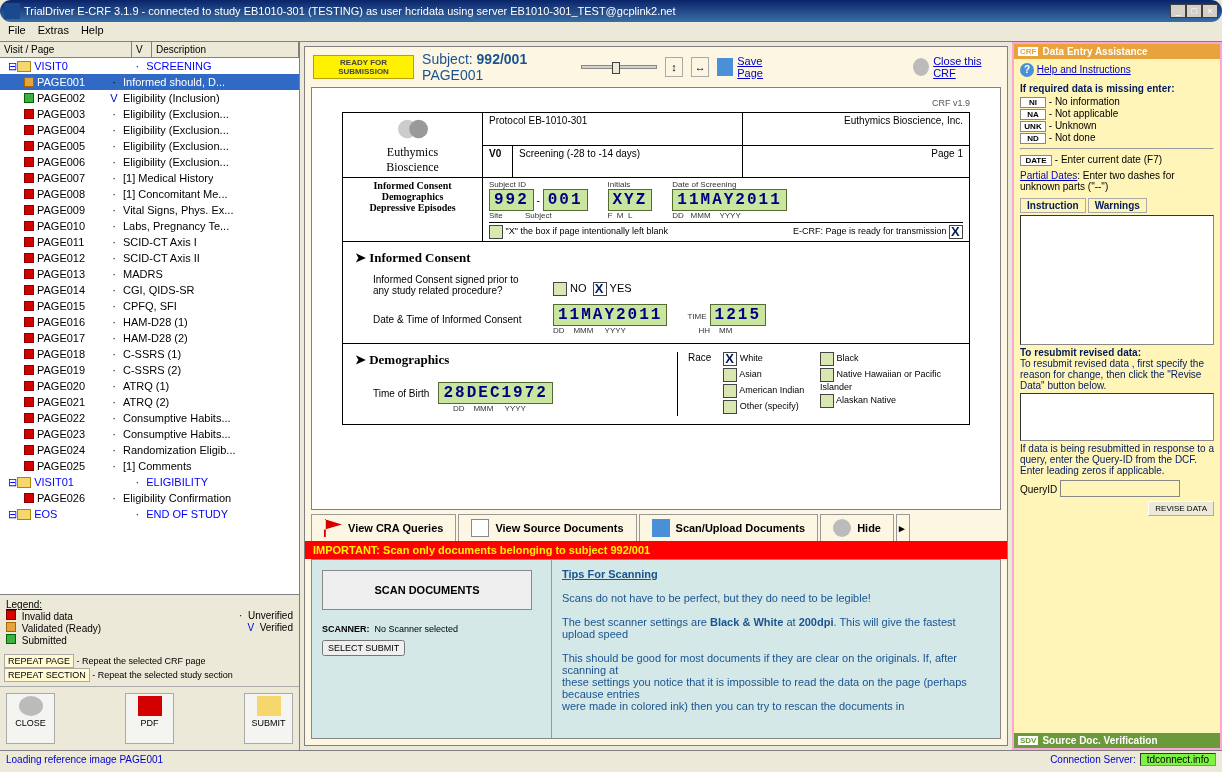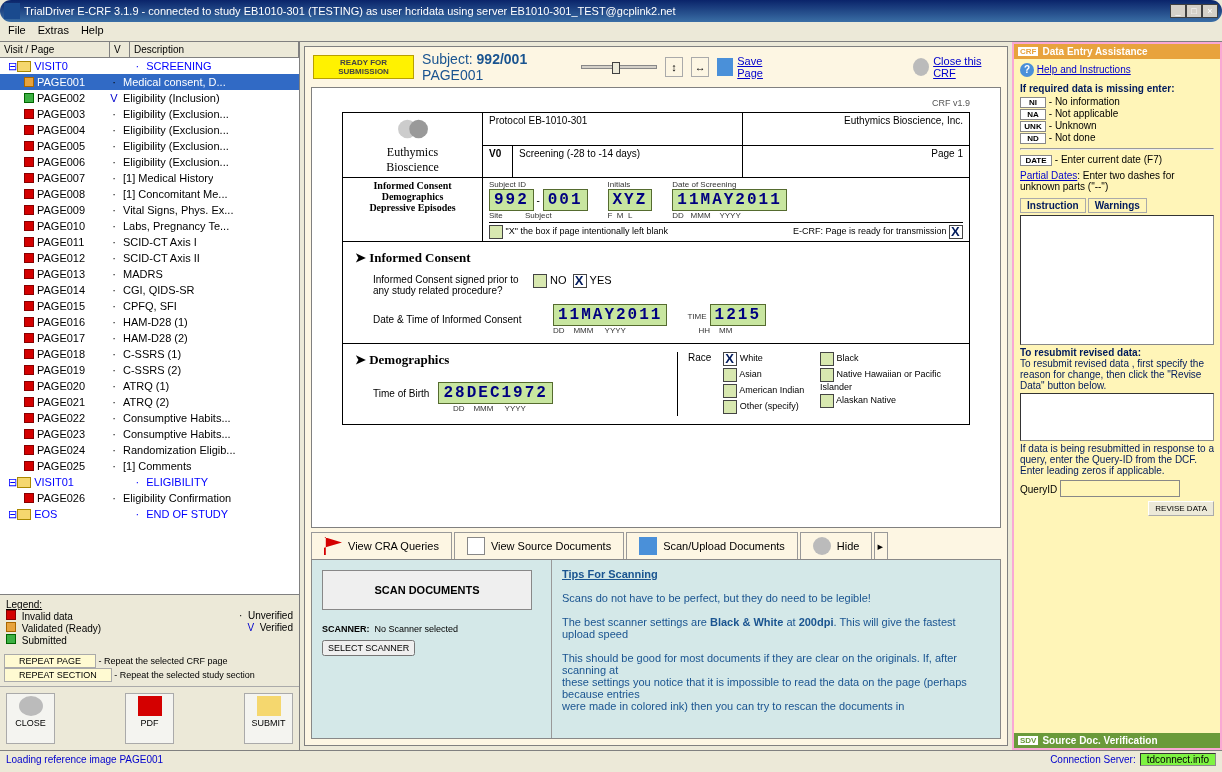--- a/index.html
+++ b/index.html
@@ -23,21 +23,21 @@
 .sq.green { background:#3cb043; border:1px solid #060;}
 .sq.orange { background:#e8a33d; border:1px solid #a60;}
 .folder { width:14px; height:11px; background:#f5d76e; border:1px solid #aa8800; margin-right:3px; display:inline-block;}
 .treerow .lbl { width:68px; display:inline-block;}
 .treerow .v { width:18px; display:inline-block; text-align:center;}
 .treerow.sel { background:#316ac5; color:#fff;}
 .treerow .desc { overflow:hidden; text-overflow:ellipsis; max-width:150px; display:inline-block;}
 .legend { border-top:1px solid #808080; padding:4px 6px; font-size:10px;}
 .legend-row { display:flex; justify-content:space-between;}
 .leftbuttons { padding:4px; font-size:9px;}
-.lbtn { background:#fffad2; border:1px solid #aaa; padding:1px 14px; display:inline-block;}
+.lbtn { background:#fffad2; border:1px solid #aaa; padding:1px 3px; display:inline-block;}
 .bottombig { display:flex; gap:70px; padding:6px; border-top:1px solid #aaa;}
 .bigbtn { width:60px; height:51px; background:#f4f4f0; border:1px solid #aaa; text-align:center; font-size:9px; padding-top:2px;}
 .bigbtn .bicon { width:24px; height:20px; margin:0 auto 2px; display:block;}
 .center { flex:1; display:flex; flex-direction:column; background:#fdf6e3; border:1px solid #808080; margin:4px;}
 .tophdr { display:flex; align-items:center; padding:4px 8px; background:#fdf6e3;}
 .readybadge { background:#fff200; border:1px solid #b8a000; font-size:8px; font-weight:bold; padding:2px 3px; color:#444; text-align:center; line-height:9px;}
 .subjtxt { margin-left:8px; color:#1a5490; font-size:14px;}
 .subjtxt b { font-weight:bold;}
 .toprt { margin-left:auto; display:flex; align-items:center; gap:8px;}
 .slider { width:85px; height:4px; background:#d4d0c8; border:1px solid #888; position:relative;}
@@ -53,21 +53,21 @@
 .circles { width:38px; height:28px; margin:0 auto;}
 .maintitle { font-family:Georgia,serif; font-weight:bold; font-size:14px; text-align:center; padding:6px;}
 .fld { background:#c8e6a0; border:1px solid #556b2f; font-family:'Courier New',monospace; font-size:16px; font-weight:bold; color:#000080; padding:1px 4px; display:inline-block; letter-spacing:2px;}
 .tinylbl { font-size:8px; color:#333;}
 .chk { width:14px; height:14px; border:1px solid #444; display:inline-block; vertical-align:middle; background:#d8e8b0;}
 .chk.x { background:#fff; position:relative;}
 .chk.x::after { content:"X"; position:absolute; font-weight:bold; color:#001a5c; left:1px; top:-2px; font-size:13px;}
 .section { border:1px solid #000; border-top:none; padding:8px 12px;}
 .sechead { font-family:Georgia,serif; font-weight:bold; font-size:13px;}
 .tabbar { display:flex; background:#fdf6e3; padding:0 6px; gap:2px; margin-top:4px;}
-.tab { background:#fdf6e3; border:1px solid #999; border-bottom:none; padding:4px 12px; font-weight:normal; font-size:11px; display:flex; align-items:center; gap:6px;}
+.tab { background:#fdf6e3; border:1px solid #999; border-bottom:none; padding:4px 12px; font-weight:bold; font-size:11px; display:flex; align-items:center; gap:6px;}
 .tabicon { width:18px; height:18px; display:inline-block;}
 .redbar { background:#ff0000; color:#fff200; font-weight:bold; padding:3px 8px; font-size:11px;}
 .scanarea { display:flex; background:#d4e8e8; border:1px solid #888; margin:0 6px 6px; flex:0 0 180px;}
 .scanleft { width:240px; padding:10px; border-right:1px solid #999;}
 .scanbtn { width:210px; height:40px; background:#efefef; border:1px solid #888; font-weight:bold; font-size:11px;}
 .scanright { flex:1; padding:8px 10px; font-size:11px; color:#1a5490; overflow:hidden;}
 .rightpanel { width:210px; background:#f9a8d4; display:flex; flex-direction:column; padding:2px;}
 .rhead { background:#e8a33d; color:#fff; font-weight:bold; font-size:10px; padding:2px 4px; display:flex; align-items:center; gap:4px;}
 .rbody { background:#fff5b8; flex:1; padding:4px 6px; font-size:10px; overflow:auto;}
 .helpicon { width:14px; height:14px; border-radius:50%; background:#4a90d9; color:#fff; text-align:center; line-height:14px; display:inline-block; font-weight:bold;}
@@ -92,31 +92,31 @@
 </div>
 <div class="menubar">
   <span>File</span>
   <span>Extras</span>
   <span>Help</span>
 </div>
 
 <div class="main">
   <div class="leftpanel">
     <div class="treehead">
-      <div style="width:110px">Visit / Page</div>
+      <div style="width:132px">Visit / Page</div>
       <div style="width:20px">V</div>
       <div style="flex:1">Description</div>
     </div>
     <div class="tree" id="tree">
         <div class="treerow visit">⊟<span class="folder"></span><span class="lbl" style="width:94px;color:#00f">VISIT0</span><span class="v">·</span><span class="desc" style="color:#00f">SCREENING</span></div>
         <div class="treerow sel">
           <span class="sq orange"></span>
           <span class="lbl">PAGE001</span>
           <span class="v" style="color:#000">·</span>
-          <span class="desc">Medical consent, D...</span>
+          <span class="desc">Informed should, D...</span>
         </div>
         <div class="treerow">
           <span class="sq green"></span>
           <span class="lbl">PAGE002</span>
           <span class="v" style="color:#0000cc">V</span>
           <span class="desc">Eligibility (Inclusion)</span>
         </div>
         <div class="treerow">
           <span class="sq red"></span>
           <span class="lbl">PAGE003</span>
@@ -339,21 +339,21 @@
             <div style="border-top:1px solid #000;margin-top:2px;padding-top:2px;display:flex;justify-content:space-between;font-size:9px">
               <span><span class="chk"></span> <span>"X" the box if page intentionally left blank</span></span>
               <span><span>E-CRF: Page is ready for transmission</span> <span class="chk x"></span></span>
             </div>
           </td>
         </tr>
       </tbody>
         </table>
       <div class="section">
         <div class="sechead">➤ <span>Informed Consent</span></div>
-        <div style="display:flex;margin:8px 0 8px 18px;align-items:flex-start;">
+        <div style="display:flex;margin:8px 0 8px 18px;align-items:flex-end;gap:20px">
           <div style="width:160px;font-size:10px">Informed Consent signed prior to any study related procedure?</div>
           <div><span class="chk"></span> <span>NO</span> &nbsp;<span class="chk x"></span> <span>YES</span></div>
         </div>
         <div style="display:flex;margin-left:18px;align-items:center;gap:20px">
           <div style="width:160px;font-size:10px">Date &amp; Time of Informed Consent</div>
           <div><span class="fld">11MAY2011</span><div class="tinylbl">DD&nbsp;&nbsp;&nbsp;&nbsp;MMM&nbsp;&nbsp;&nbsp;&nbsp;&nbsp;YYYY</div></div>
           <div><span class="tinylbl">TIME</span> <span class="fld">1215</span><div class="tinylbl">&nbsp;&nbsp;&nbsp;&nbsp;&nbsp;HH&nbsp;&nbsp;&nbsp;&nbsp;MM</div></div>
         </div>
       </div>
       <div class="section" style="display:flex">
@@ -392,25 +392,26 @@
       <div class="tab">
           <span class="tabicon" style="background:#4a90d9"></span>
           <span>Scan/Upload Documents</span>
         </div>
       <div class="tab">
           <span class="tabicon" style="background:#bbb;border-radius:50%"></span>
           <span>Hide</span>
         </div>
       <div class="tab" style="width:14px;padding:4px 2px">▸</div>
     </div>
+    <div class="redbar">IMPORTANT: Scan only documents belonging to subject   992/001</div>
     <div class="scanarea">
       <div class="scanleft">
         <button class="scanbtn">SCAN DOCUMENTS</button>
         <div style="margin-top:14px;font-size:9px"><b>SCANNER:</b> &nbsp;<span>No Scanner selected</span></div>
-        <button style="margin-top:6px;font-size:9px;padding:1px 4px">SELECT SCANNER</button>
+        <button style="margin-top:6px;font-size:9px;padding:1px 4px">SELECT SUBMIT</button>
       </div>
       <div class="scanright">
         <b><u>Tips For Scanning</u></b><br><br>
         <span>Scans do not have to be perfect, but they do need to be legible!</span><br><br>
         <span>The best scanner settings are </span><b>Black &amp; White</b><span> at </span><b>200dpi</b><span>. This will give the fastest upload speed</span><br><br>
         <span>This should be good for most documents if they are clear on the originals. If, after scanning at</span><br>
         <span>these settings you notice that it is impossible to read the data on the page (perhaps because entries</span><br>
         <span>were made in colored ink) then you can try to rescan the documents in</span>
       </div>
     </div>

